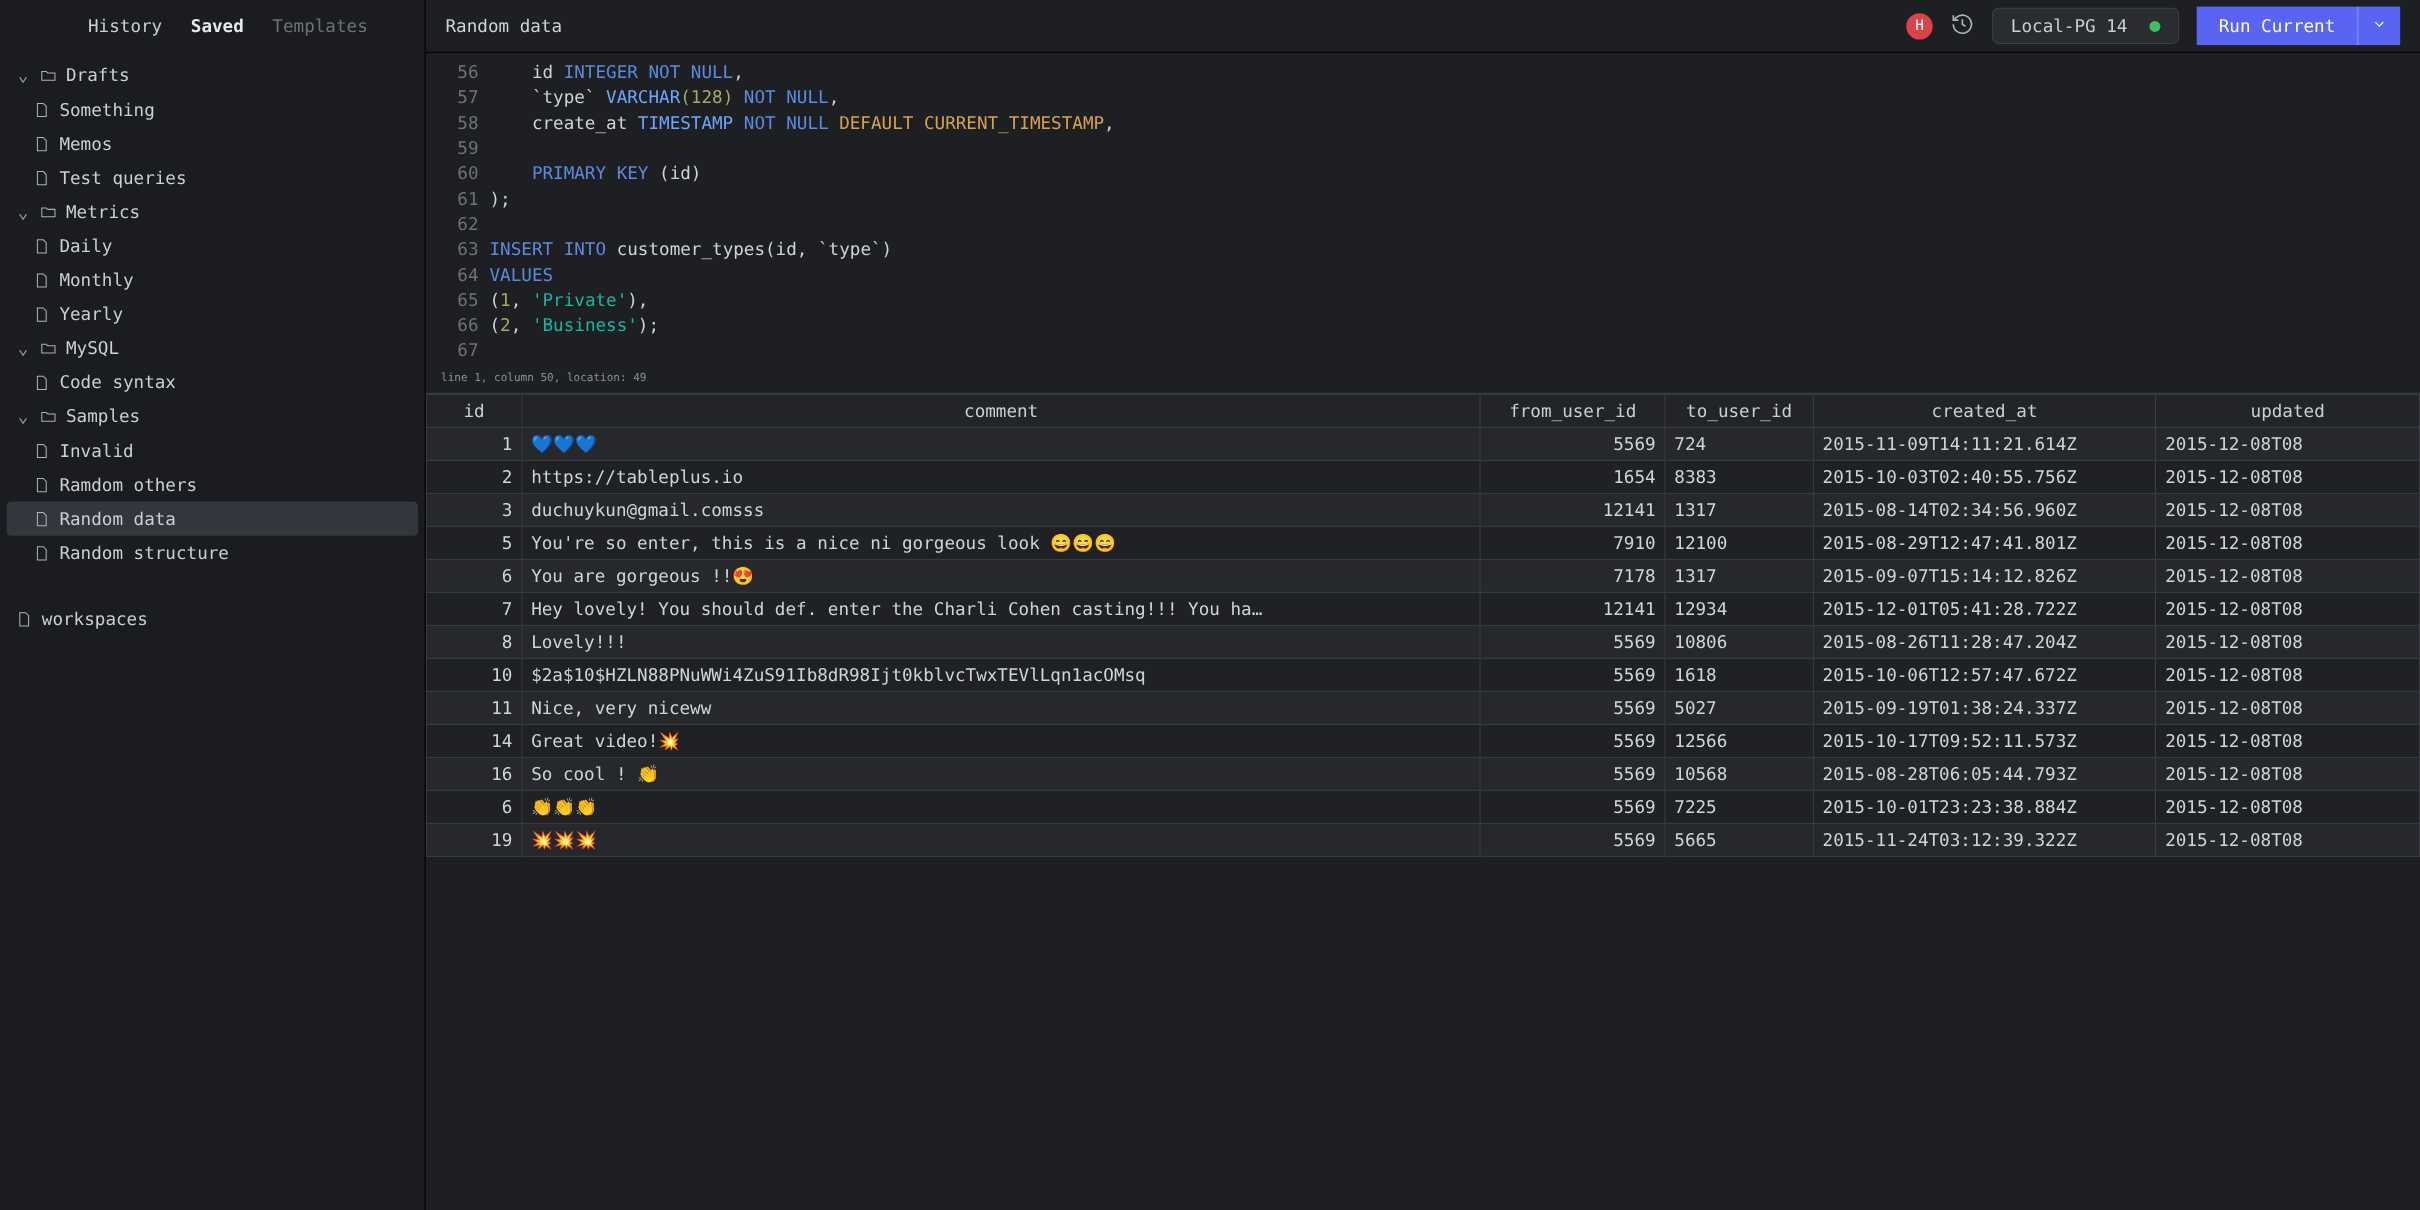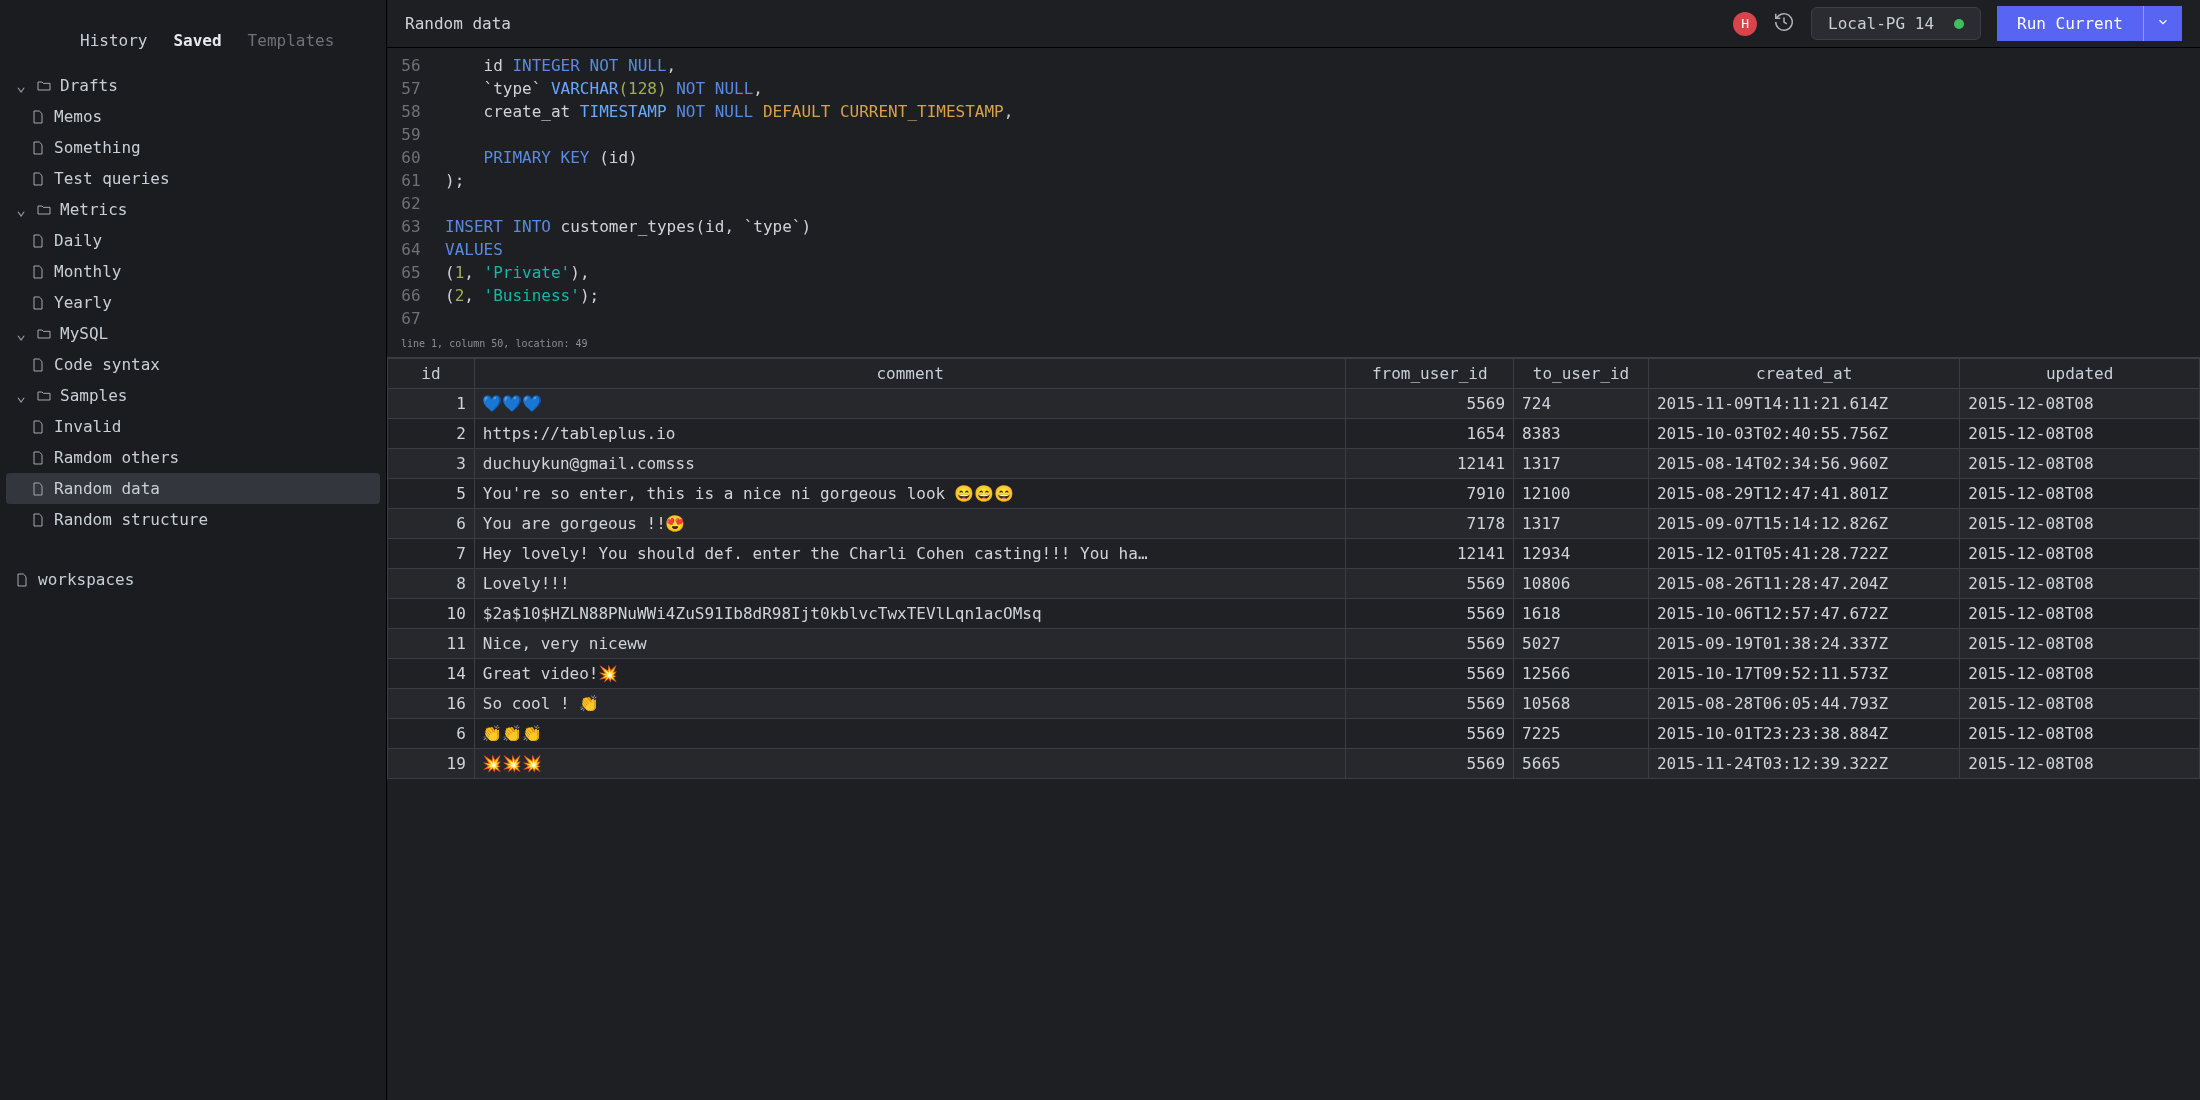--- a/index.html
+++ b/index.html
@@ -4,21 +4,21 @@
 <style>
   * { margin:0; padding:0; box-sizing:border-box; }
   body {
     background:#1e1f22; color:#c9cfd6;
     font-family: ui-monospace, "SF Mono", Menlo, Consolas, monospace;
     font-size:16px; width:2200px; height:1100px; overflow:hidden;
   }
   .app { display:flex; height:100%; }
   
   .sidebar { width:387px; background:#1b1c1f; border-right:1px solid #000; display:flex; flex-direction:column; }
-  .tabs { display:flex; gap:26px; padding:14px 32px 14px 80px;margin-top:17px; }
+  .tabs { display:flex; gap:26px; padding:14px 32px 14px 80px; }
   .tab { color:#c9cfd6; cursor:pointer; }
   .tab.active { font-weight:600; color:#e6e9ed; }
   .tab.dim { color:#6e7178; }
   .tree { padding:6px 6px; overflow:auto; }
   .folder, .file { display:flex; align-items:center; gap:8px; padding:6px 8px; border-radius:4px; cursor:pointer; }
   .folder { padding-left:8px; }
   .file { padding-left:24px; }
   .file.selected { background:#33363c; }
   .chev { width:14px; display:inline-block; text-align:center; color:#9aa0a8; }
   .fld-ico, .file-ico { width:16px; height:16px; display:inline-flex; align-items:center; justify-content:center; }
@@ -34,21 +34,21 @@
   .conn-pill { display:flex; align-items:center; gap:20px; background:#2a2c30; border:1px solid #3c3f45; border-radius:6px; padding:6px 16px; }
   .dot { width:10px; height:10px; border-radius:5px; background:#3fbf62; }
   .run-btn { display:flex; align-items:center; background:#5865f2; color:#fff; border-radius:0; overflow:hidden; }
   .run-main { padding:8px 20px; }
   .run-split { padding:8px 12px; border-left:1px solid rgba(255,255,255,0.35); }
   .run-split svg { width:14px; height:14px; stroke:#fff; fill:none; stroke-width:2; }
   
   .editor { display:flex; flex-direction:column; }
   .code { display:flex; }
   .gutter { width:58px; text-align:right; color:#6e7178; padding:6px 10px 6px 0; line-height:23px; }
-  .gutter div { height:23px;text-align:center; }
+  .gutter div { height:23px; }
   .lines { padding:6px 0; line-height:23px; white-space:pre; }
   .lines .ln { height:23px; }
   .kw { color:#5a8be0; }
   .type { color:#6aa7ff; }
   .fn { color:#d7a24a; }
   .num { color:#9fae5b; }
   .str { color:#14b8a6; }
   .const { color:#d7a24a; }
   .pun { color:#cfd3d9; }
   .plain { color:#cfd3d9; }
@@ -91,29 +91,29 @@
             </svg>
           </span>
         <span>Drafts</span>
       </div>
       <div class="file">
           <span class="file-ico">
             <svg viewBox="0 0 24 24">
               <path d="M6 3h8l4 4v14H6z"></path>
             </svg>
           </span>
+          <span>Something</span>
+        </div>
+      <div class="file">
+          <span class="file-ico">
+            <svg viewBox="0 0 24 24">
+              <path d="M6 3h8l4 4v14H6z"></path>
+            </svg>
+          </span>
           <span>Memos</span>
-        </div>
-      <div class="file">
-          <span class="file-ico">
-            <svg viewBox="0 0 24 24">
-              <path d="M6 3h8l4 4v14H6z"></path>
-            </svg>
-          </span>
-          <span>Something</span>
         </div>
       <div class="file">
           <span class="file-ico">
             <svg viewBox="0 0 24 24">
               <path d="M6 3h8l4 4v14H6z"></path>
             </svg>
           </span>
           <span>Test queries</span>
         </div>
 

